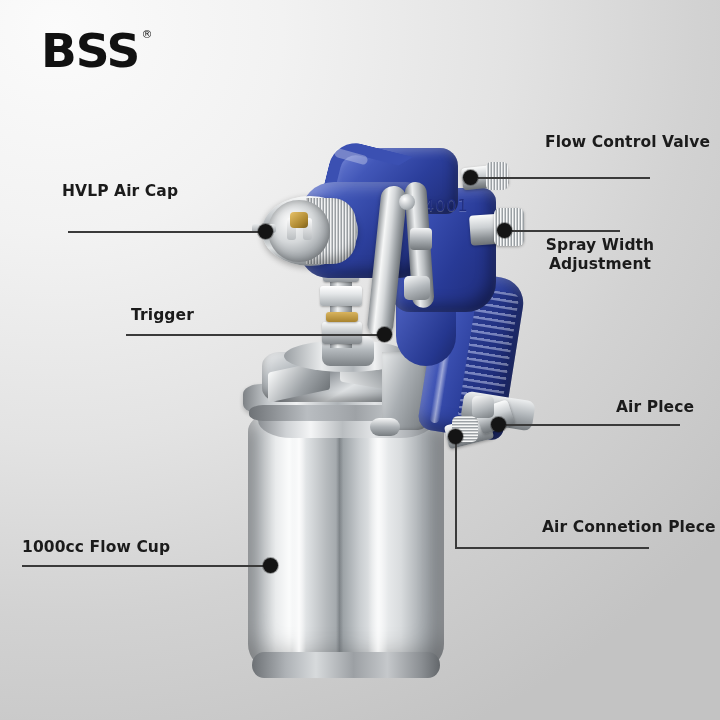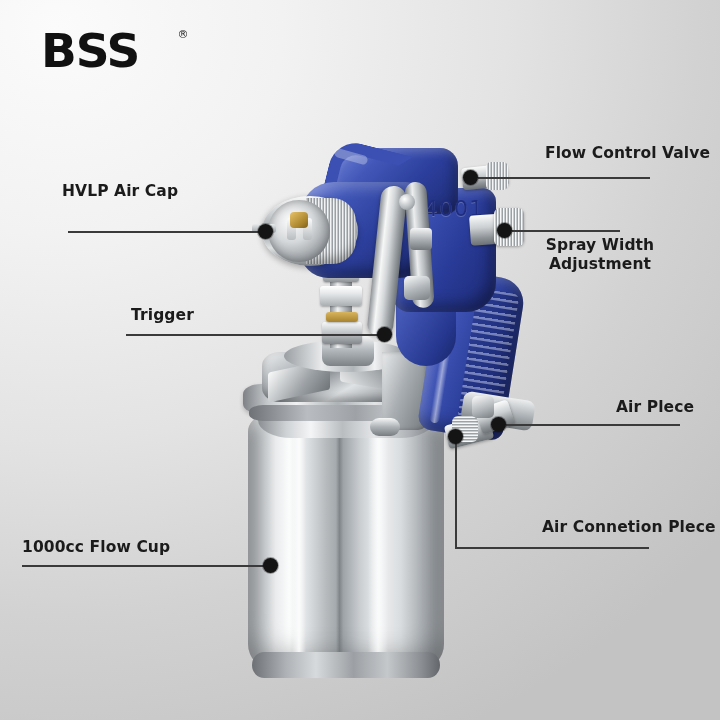--- a/index.html
+++ b/index.html
@@ -4,21 +4,21 @@
 <style>
   html,body{margin:0;padding:0;}
   body{width:720px;height:720px;overflow:hidden;font-family:"Liberation Sans",sans-serif;}
 
   #stage{position:relative;width:720px;height:720px;
     background:
       radial-gradient(120% 110% at 8% 4%, #fbfbfb 0%, #f2f2f2 26%, #e3e3e3 52%, #d2d2d2 74%, #c3c3c3 100%);
     overflow:hidden;}
 
   
-  #logo{position:absolute;left:41px;top:27px;display:flex;align-items:flex-start;gap:36px;}
+  #logo{position:absolute;left:41px;top:27px;display:flex;align-items:flex-start;}
   #logo .word{font-family:"DejaVu Sans",sans-serif;font-weight:700;font-size:47px;
     line-height:47px;letter-spacing:-1px;color:#111;}
   #logo .reg{font-family:"DejaVu Sans",sans-serif;font-size:11px;line-height:11px;
     color:#1a1a1a;margin-left:2px;margin-top:2px;}
 
   
   .callout{position:absolute;}
   .clabel{position:absolute;font-family:"DejaVu Sans",sans-serif;font-weight:700;
     font-size:15.5px;color:#1b1b1b;white-space:nowrap;letter-spacing:.1px;}
   .clabel.two{white-space:normal;text-align:center;line-height:19px;}
@@ -116,21 +116,21 @@
   .gun-hook{position:absolute;left:326px;top:146px;width:56px;height:46px;
     border:12px solid #3b50b2;border-right-color:transparent;border-bottom-color:transparent;
     border-radius:28px 0 0 0;transform:rotate(14deg);}
   .gun-hook-hl{position:absolute;left:334px;top:152px;width:34px;height:9px;
     border-radius:5px;background:rgba(255,255,255,.3);transform:rotate(16deg);}
   .gun-mid{position:absolute;left:392px;top:188px;width:104px;height:124px;
     border-radius:10px 14px 30px 18px;
     background:linear-gradient(120deg,#5f72cd 0%,#3a4fb2 28%,#283a96 60%,#1d2a75 100%);
     box-shadow:inset 5px 5px 12px rgba(255,255,255,.2), inset -6px -8px 14px rgba(0,0,0,.34);}
   .gun-model{position:absolute;left:424px;top:196px;font-family:"DejaVu Sans",sans-serif;
-    font-size:22px;font-weight:400;color:#1f2d80;letter-spacing:1px;
+    font-size:16px;font-weight:400;color:#1f2d80;letter-spacing:1px;
     text-shadow:0 1px 0 rgba(255,255,255,.22);}
   .gun-handle{position:absolute;left:442px;top:268px;width:86px;height:162px;
     border-radius:18px 26px 12px 14px;transform:rotate(9deg);transform-origin:top left;
     background:linear-gradient(100deg,#6476cf 0%,#3d52b4 26%,#2a3d99 58%,#1c2972 100%);
     box-shadow:inset 5px 4px 12px rgba(255,255,255,.2), inset -7px -8px 16px rgba(0,0,0,.36);}
   .grip-ribs{position:absolute;left:478px;top:288px;width:42px;height:132px;
     transform:rotate(9deg);transform-origin:top left;border-radius:6px;
     background:repeating-linear-gradient(180deg,
       rgba(255,255,255,.42) 0px, rgba(255,255,255,.42) 2px,
       rgba(20,30,90,.35) 3px, rgba(20,30,90,.35) 7px);
@@ -287,21 +287,21 @@
     <div class="ldot" style="left:377px;top:327px;"></div>
   </div>
 
   <div class="callout">
     <div class="clabel" style="left:22px;top:538px;">1000cc Flow Cup</div>
     <div class="lline h" style="left:22px;top:565px;width:248px;"></div>
     <div class="ldot" style="left:263px;top:558px;"></div>
   </div>
 
   <div class="callout">
-    <div class="clabel" style="left:545px;top:144px;">Flow Control Valve</div>
+    <div class="clabel" style="left:545px;top:133px;">Flow Control Valve</div>
     <div class="lline h" style="left:478px;top:177px;width:172px;"></div>
     <div class="ldot" style="left:463px;top:170px;"></div>
   </div>
 
   <div class="callout">
     <div class="clabel two" style="left:538px;top:236px;width:124px;"><span>Spray Width</span><br><span>Adjustment</span></div>
     <div class="lline h" style="left:512px;top:230px;width:108px;"></div>
     <div class="ldot" style="left:497px;top:223px;"></div>
   </div>
 

